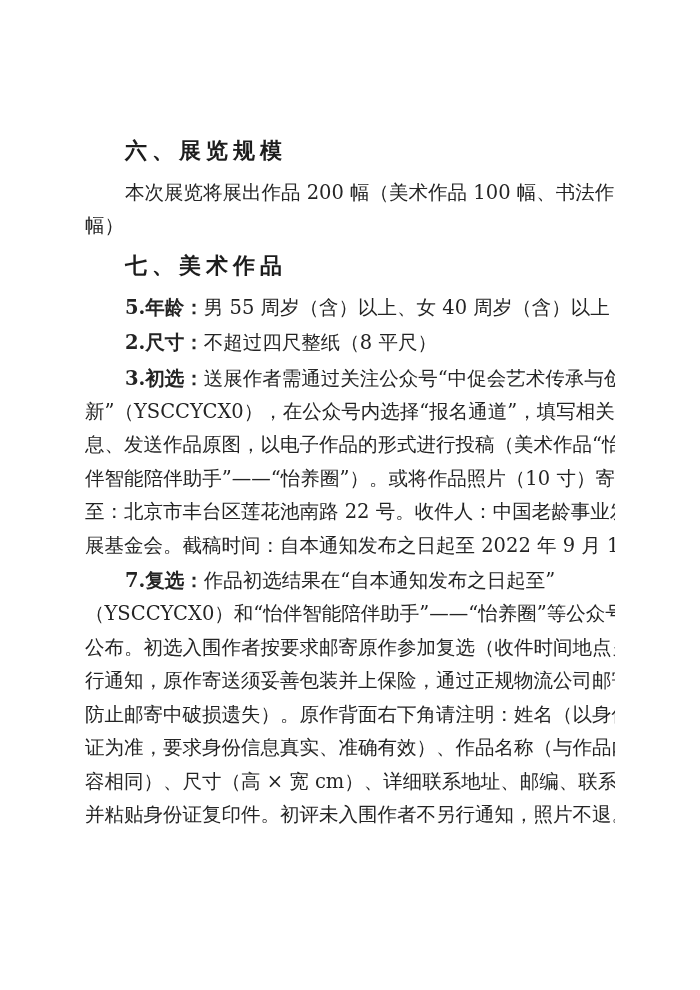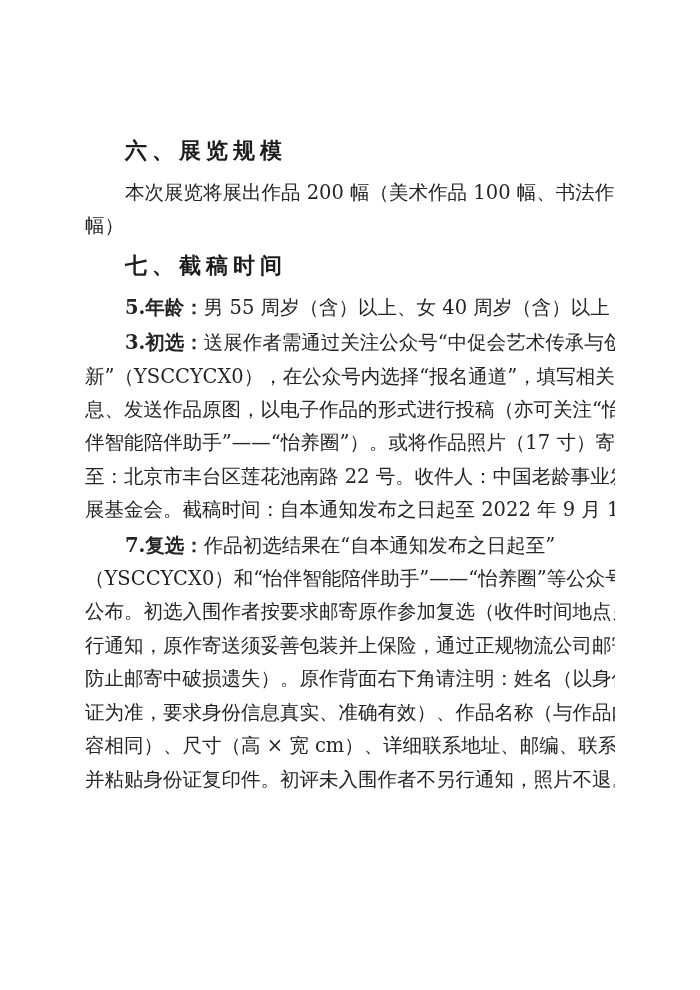--- a/index.html
+++ b/index.html
@@ -59,29 +59,32 @@
 </head>
 <body>
 
 <div class="page">
   <div class="content" id="doc-content">
       <div class="heading">六、展览规模</div>
       <div class="para">
         <div class="line indent fill"><span>本次展览将展出作品 200 幅（美术作品 100 幅、书法作品 100</span></div>
         <div class="line"><span>幅）</span></div>
       </div>
-      <div class="heading">七、截稿时间</div>
+      <div class="heading">七、美术作品</div>
       <div class="para">
         <div class="line indent"><span class="b">5.年龄：</span><span>男 55 周岁（含）以上、女 40 周岁（含）以上</span></div>
       </div>
       <div class="para">
+        <div class="line indent"><span class="b">2.尺寸：</span><span>不超过四尺整纸（8 平尺）</span></div>
+      </div>
+      <div class="para">
         <div class="line indent fill"><span class="b">3.初选：</span><span>送展作者需通过关注公众号“中促会艺术传承与创</span></div>
         <div class="line fill"><span>新”（YSCCYCX0），在公众号内选择“报名通道”，填写相关信</span></div>
-        <div class="line fill"><span>息、发送作品原图，以电子作品的形式进行投稿（亦可关注“怡</span></div>
-        <div class="line fill"><span>伴智能陪伴助手”——“怡养圈”）。或将作品照片（17 寸）寄</span></div>
+        <div class="line fill"><span>息、发送作品原图，以电子作品的形式进行投稿（美术作品“怡</span></div>
+        <div class="line fill"><span>伴智能陪伴助手”——“怡养圈”）。或将作品照片（10 寸）寄</span></div>
         <div class="line fill"><span>至：北京市丰台区莲花池南路 22 号。收件人：中国老龄事业发</span></div>
         <div class="line fill"><span>展基金会。截稿时间：自本通知发布之日起至 2022 年 9 月 1 日</span></div>
       </div>
       <div class="para">
         <div class="line indent"><span class="b">7.复选：</span><span>作品初选结果在“自本通知发布之日起至”</span></div>
         <div class="line fill"><span>（YSCCYCX0）和“怡伴智能陪伴助手”——“怡养圈”等公众号</span></div>
         <div class="line fill"><span>公布。初选入围作者按要求邮寄原作参加复选（收件时间地点另</span></div>
         <div class="line fill"><span>行通知，原作寄送须妥善包装并上保险，通过正规物流公司邮寄，</span></div>
         <div class="line fill"><span>防止邮寄中破损遗失）。原作背面右下角请注明：姓名（以身份</span></div>
         <div class="line fill"><span>证为准，要求身份信息真实、准确有效）、作品名称（与作品内</span></div>

